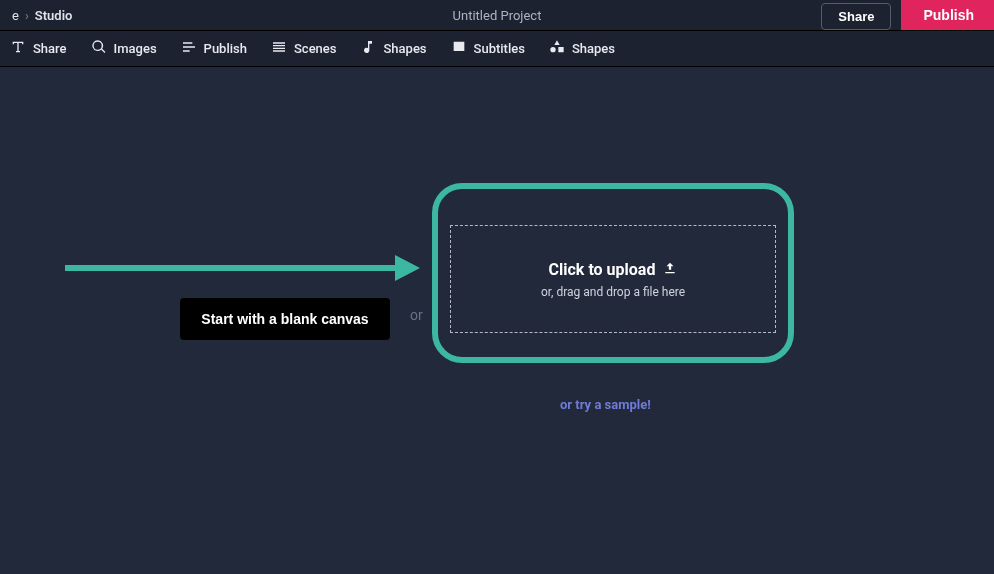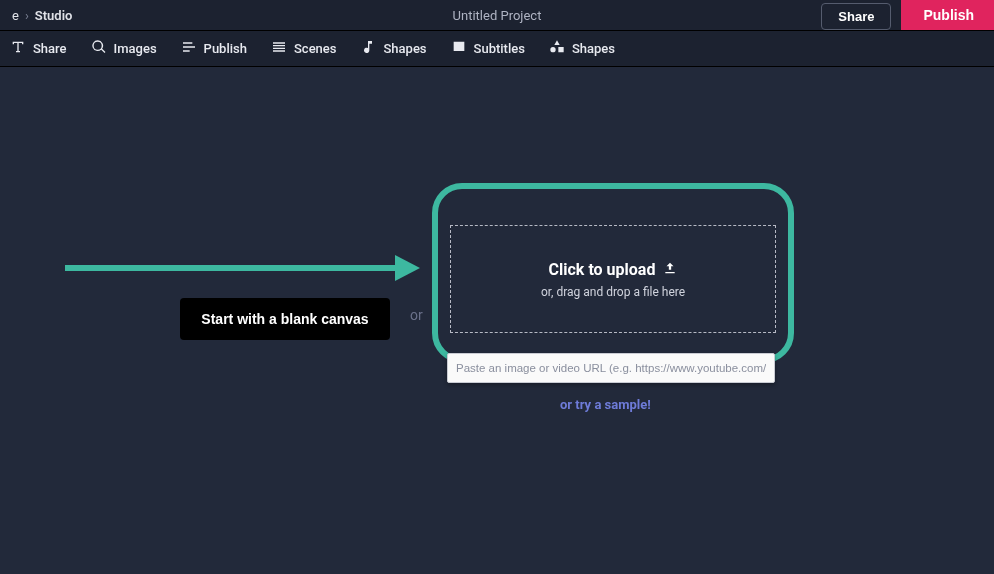--- a/index.html
+++ b/index.html
@@ -112,21 +112,20 @@
       <span>Click to upload</span>
       <span><svg width="14" height="14" viewBox="0 0 24 24" fill="#fff">
             <path d="M12 3l6 6h-4v6h-4V9H6zM4 19h16v2H4z"></path>
           </svg></span>
     </div>
     <div class="upload-sub">or, drag and drop a file here</div>
   </div>
 
   <div class="highlight-box"></div>
 
-  <input class="url-input" type="text" placeholder="Paste an image or video URL (e.g. https://www.youtube.com/" style="">
 
   <div class="sample-link">or try a sample!</div>
 
   <svg class="arrow" width="360" height="40" viewBox="0 0 360 40">
     <line x1="0" y1="13" x2="330" y2="13" stroke="#3db8a0" stroke-width="6"></line>
     <polygon points="330,0 355,13 330,26" fill="#3db8a0"></polygon>
   </svg>
 
 </div>
 

